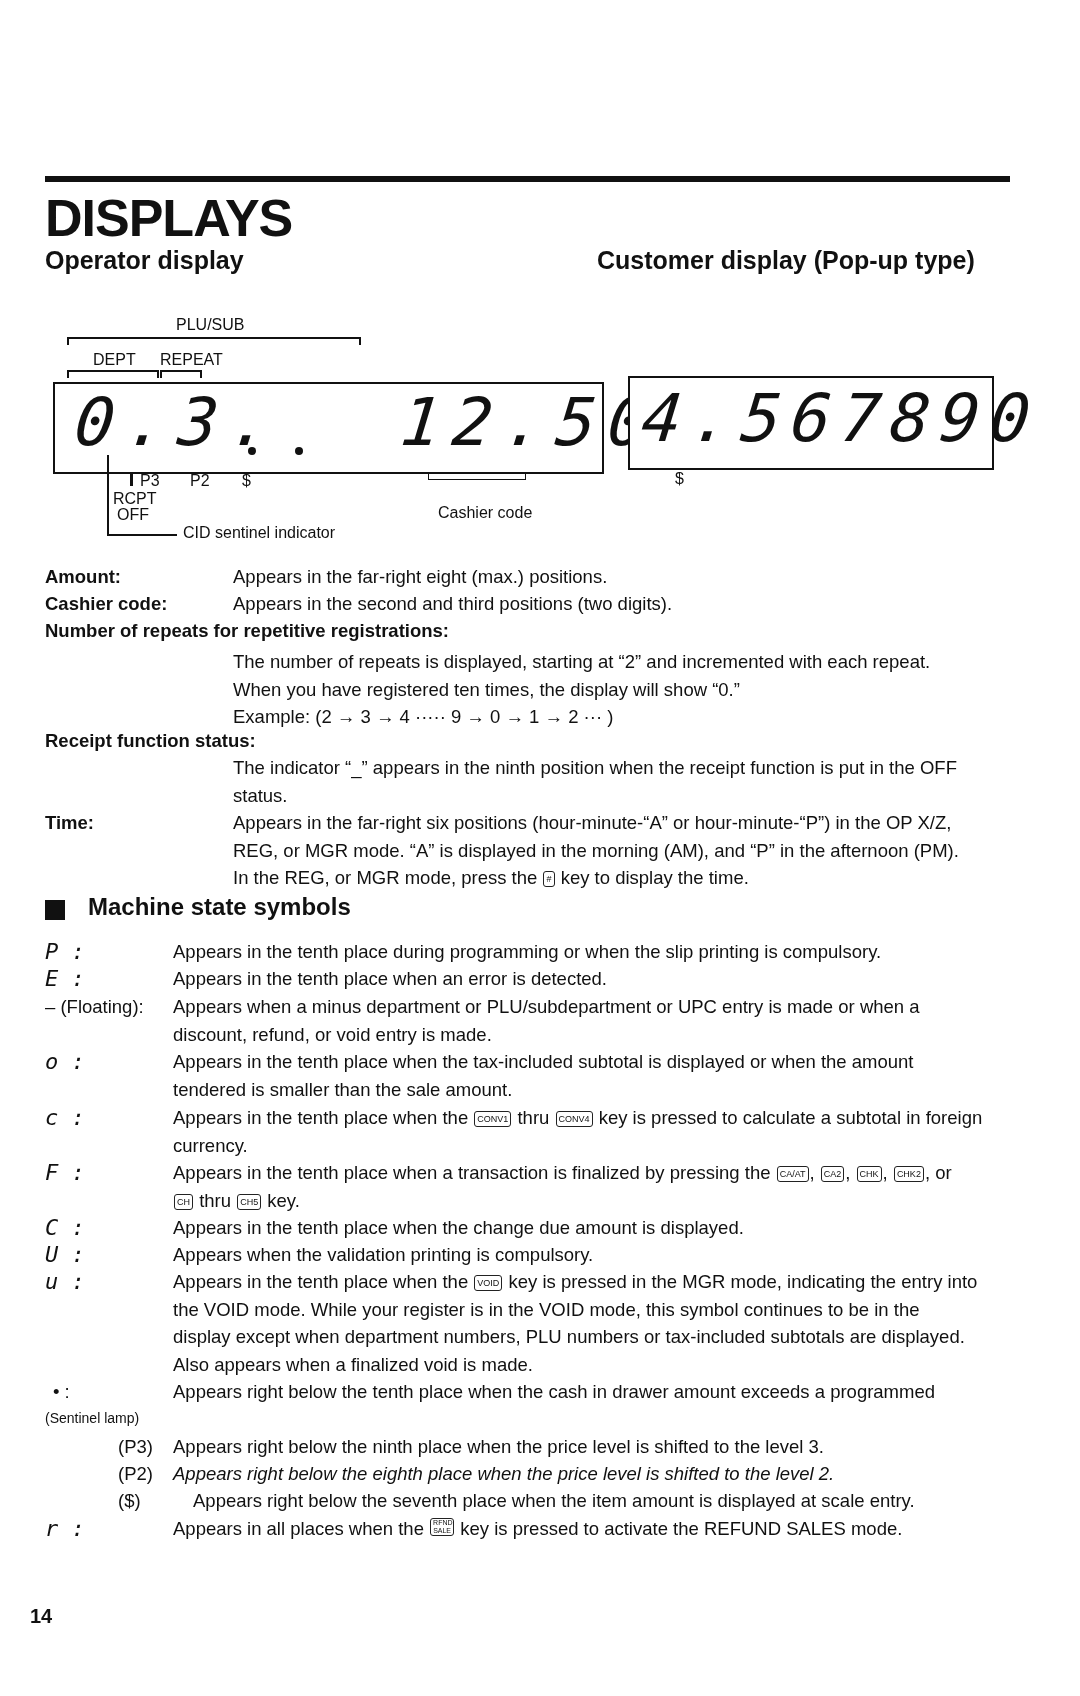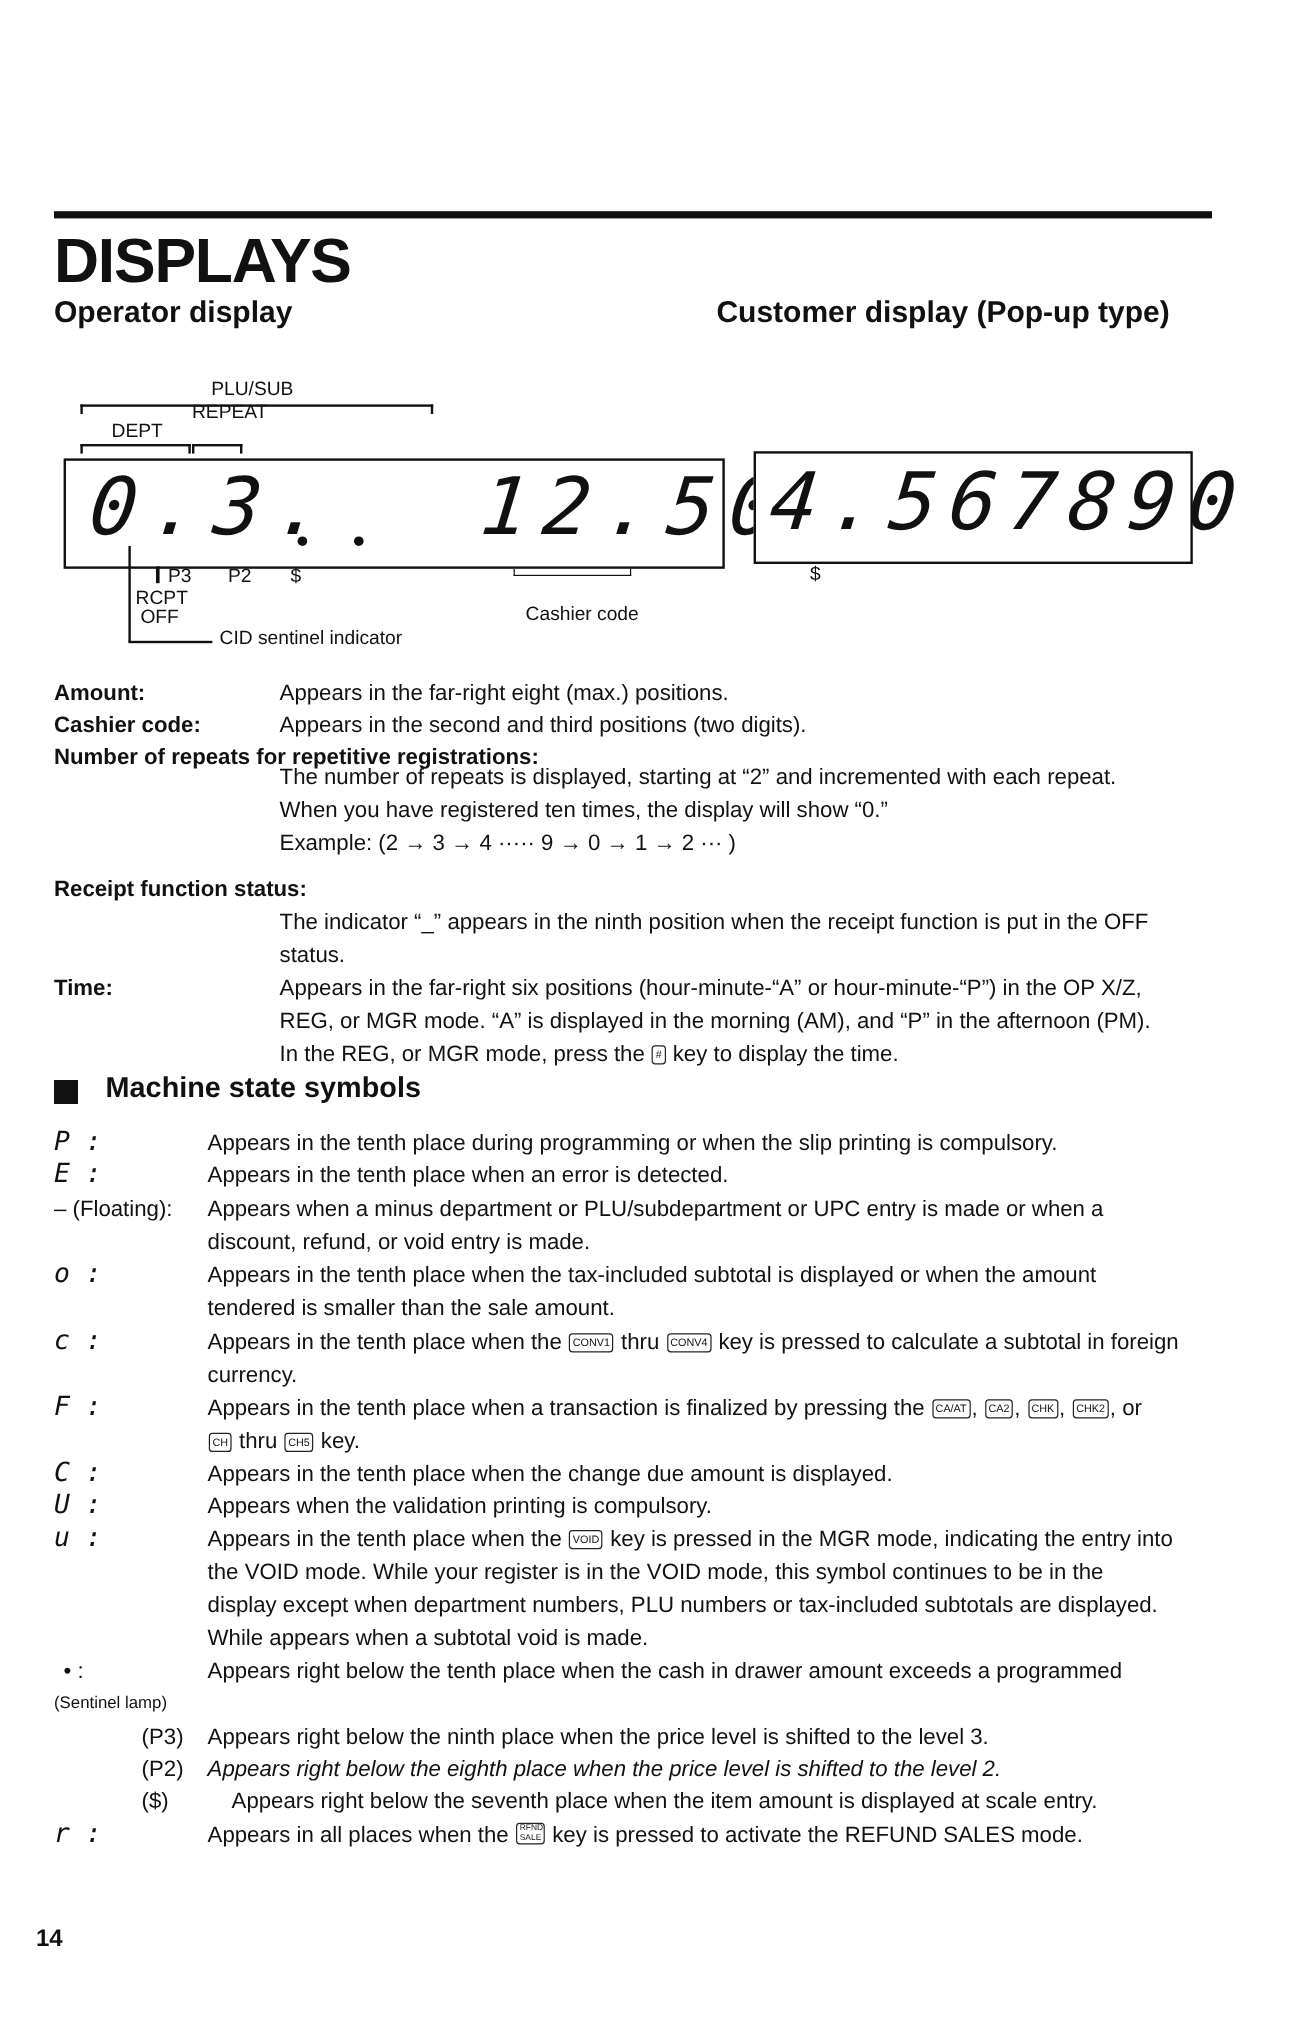--- a/index.html
+++ b/index.html
@@ -28,21 +28,21 @@
 
 <div class="abs rule"></div>
 <div class="abs title">DISPLAYS</div>
 
 <div class="abs h2" style="left:45px;top:246px;">Operator display</div>
 <div class="abs h2" style="left:597px;top:246px;">Customer display (Pop-up type)</div>
 
 <div class="abs small" style="left:176px;top:316px;">PLU/SUB</div>
 <div class="abs bracket" style="left:67px;top:337px;width:290px;"></div>
 <div class="abs small" style="left:93px;top:351px;">DEPT</div>
-<div class="abs small" style="left:160px;top:335px;">REPEAT</div>
+<div class="abs small" style="left:160px;top:351px;">REPEAT</div>
 <div class="abs bracket" style="left:67px;top:370px;width:88px;"></div>
 <div class="abs bracket" style="left:160px;top:370px;width:38px;"></div>
 
 <div class="abs lcd" style="left:53px;top:382px;width:547px;height:88px;">
   <div class="abs digits" style="left:20px;top:6px;">0.3.</div>
   <div class="abs dot" style="left:193px;top:63px;"></div>
   <div class="abs dot" style="left:240px;top:63px;"></div>
   <div class="abs digits" style="left:346px;top:6px;">12.50</div>
 </div>
 
@@ -68,21 +68,21 @@
   <div class="row" style="top:0;">
     <span class="lbl bold">Amount:</span>
     <span class="def-txt">Appears in the far-right eight (max.) positions.</span>
   </div>
   <div class="row" style="top:27px;">
     <span class="lbl bold">Cashier code:</span>
     <span class="def-txt">Appears in the second and third positions (two digits).</span>
   </div>
   <div class="row" style="top:54px;">
     <span class="lbl bold">Number of repeats for repetitive registrations:</span>
-    <div class="def-txt" style="top:16px;">
+    <div class="def-txt" style="top:31px;">
       <div>The number of repeats is displayed, starting at “2” and incremented with each repeat.</div>
       <div>When you have registered ten times, the display will show “0.”</div>
       <div>Example: (2 → 3 → 4 ····· 9 → 0 → 1 → 2 ··· )</div>
     </div>
   </div>
   <div class="row" style="top:164px;">
     <span class="lbl bold">Receipt function status:</span>
     <div class="def-txt" style="top:27px;">
       <div>The indicator “_” appears in the ninth position when the receipt function is put in the OFF</div>
       <div>status.</div>
@@ -153,21 +153,21 @@
     <div class="txt" style="left:128px;">
         <div>Appears when the validation printing is compulsory.</div>
       </div>
   </div>
   <div class="row" style="top:330px;">
     <span class="lbl sym">u :</span>
     <div class="txt" style="left:128px;">
       <div><span>Appears in the tenth place when the</span> <span class="key">VOID</span> <span>key is pressed in the MGR mode, indicating the entry into</span></div>
       <div>the VOID mode.  While your register is in the VOID mode, this symbol continues to be in the</div>
       <div>display except when department numbers, PLU numbers or tax-included subtotals are displayed.</div>
-      <div>While appears when a subtotal void is made.</div>
+      <div>Also appears when a finalized void is made.</div>
     </div>
   </div>
   <div class="row" style="top:440px;">
     <span class="lbl" style="left:8px;">• :</span>
     <span class="lbl" style="top:27px;font-size:14px;">(Sentinel lamp)</span>
     <div class="txt" style="left:128px;">
       <div>Appears right below the tenth place when the cash in drawer amount exceeds a programmed</div>
     </div>
   </div>
   <div class="row" style="top:495px;">

